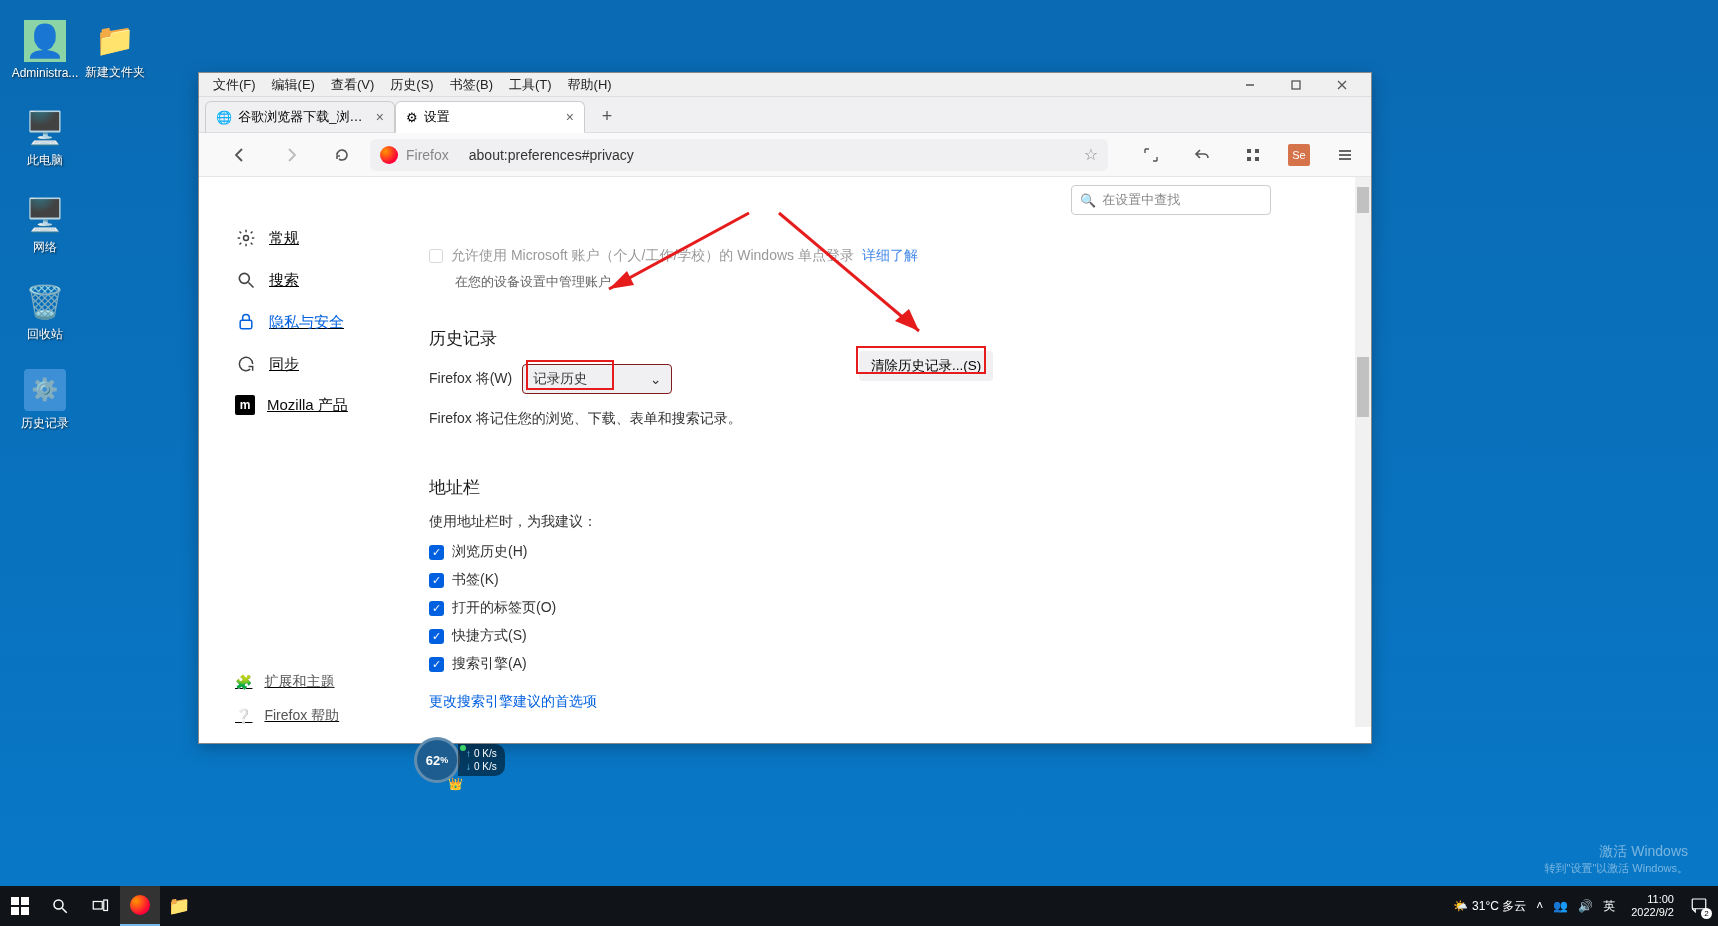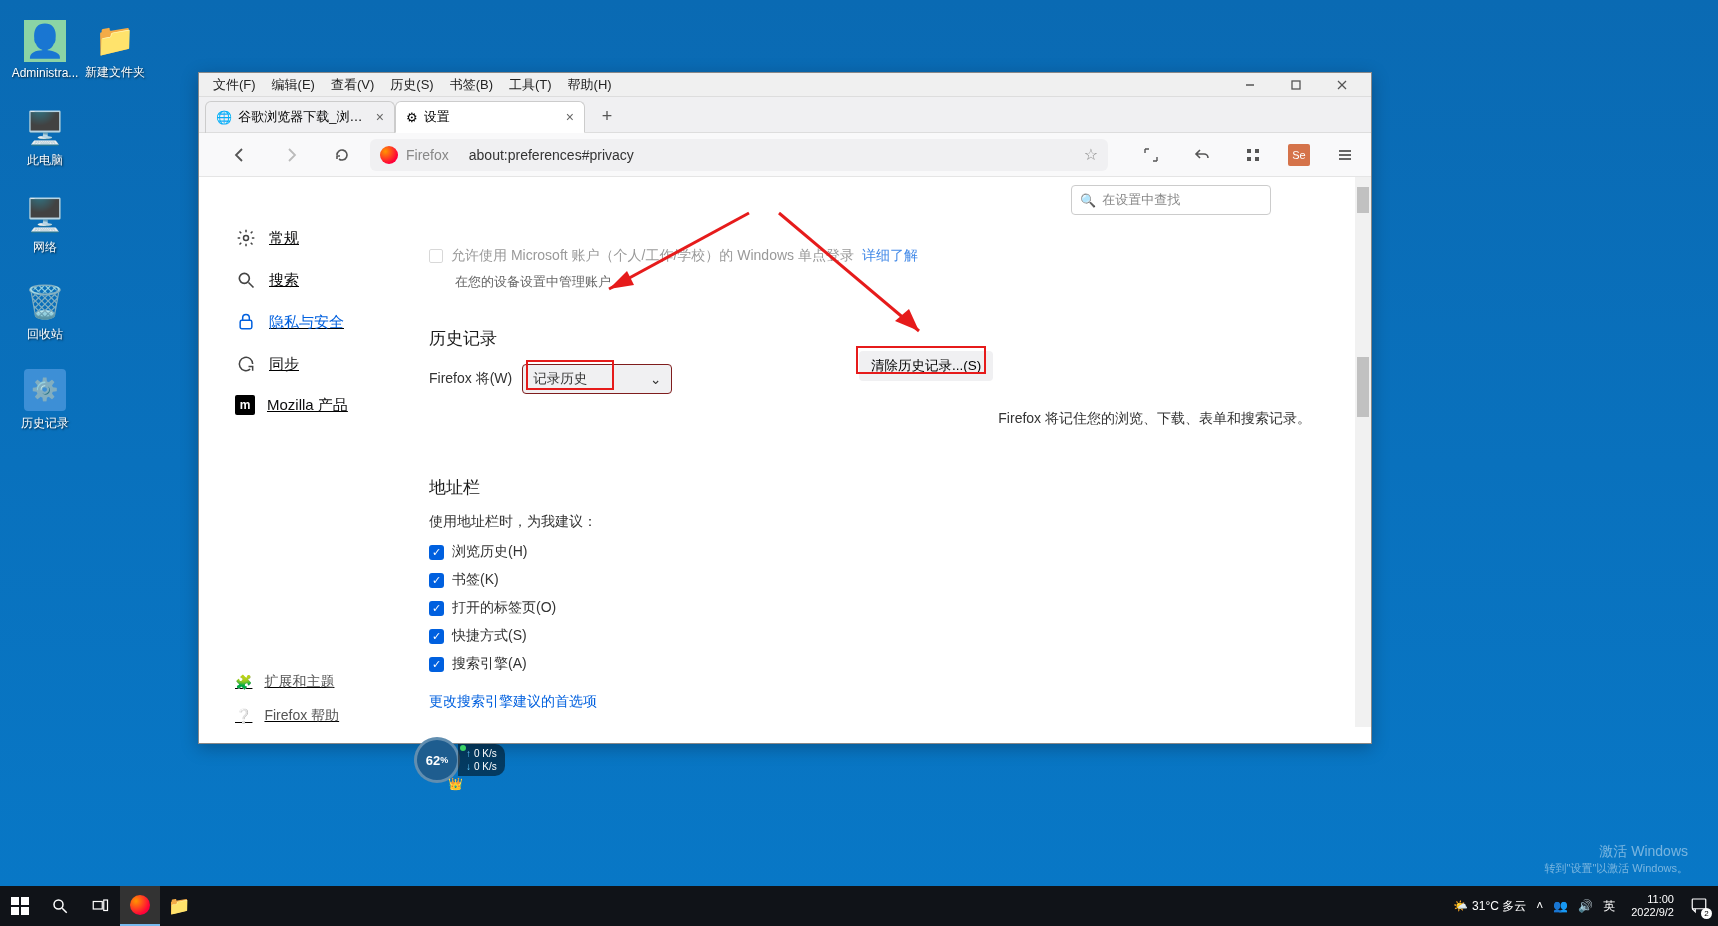--- a/index.html
+++ b/index.html
@@ -43,21 +43,21 @@
 .truncated-line { color: #777; font-size: 14px; display:flex; align-items:center; gap:8px; padding-left: -8px; }
 .truncated-line .cb-placeholder { width:14px; height:14px; border:1px solid #ccc; border-radius:2px; }
 .truncated-line .link { color:#0060df; cursor:pointer; }
 .sub-note { color: #666; font-size: 13px; margin: 8px 0 0 26px; }
 .section-title { font-size: 17px; font-weight: 400; color: #1a1a1a; margin-top: 36px; margin-bottom: 14px; }
 .history-row { display: flex; align-items: center; font-size: 14px; color: #333; margin-bottom: 12px; }
 .history-row .lbl { margin-right: 10px; }
 .dropdown { display: flex; align-items: center; height: 30px; background: #f0f0f2; border: 1px solid #7f1d1d; border-radius: 4px; padding: 0 34px 0 10px; position: relative; cursor: pointer; font-size:13.5px; }
 .dropdown .chev { position: absolute; right: 10px; }
 .red-box1 { position:absolute; border:2.5px solid #e61b1b; pointer-events:none; }
-.history-desc { font-size: 14px; color: #333; margin-bottom: 6px; text-align: right; }
+.history-desc { font-size: 14px; color: #333; margin-bottom: 6px; }
 .clear-btn { position: absolute; left: 450px; top: 174px; height: 30px; background: #f0f0f2; border-radius: 4px; padding: 0 12px; display: flex; align-items: center; font-size: 13.5px; cursor: pointer; }
 .checkbox-row { display: flex; align-items: center; gap: 8px; margin: 10px 0; font-size: 14px; color: #333; }
 .checkbox-row .cb { width: 15px; height: 15px; border-radius: 3px; background: #0060df; display: flex; align-items: center; justify-content: center; color: #fff; font-size: 11px; }
 .link-text { color: #0060df; font-size: 14px; cursor: pointer; margin-top: 10px; display: inline-block; }
 .scrollbar-track { position: absolute; right: 0; top: 0; bottom: 16px; width: 16px; background: #f1f1f1; }
 .scrollbar-thumb { position: absolute; right: 2px; width: 12px; background: #c1c1c1; border-radius: 0; cursor: pointer; }
 .arrow { position: absolute; pointer-events: none; }
 .netspeed { position: absolute; left: 414px; top: 737px; display:flex; align-items:center; }
 .netspeed .circ { width: 46px; height: 46px; border-radius: 50%; background: #1e5d8f; border: 3px solid rgba(255,255,255,0.3); display:flex; align-items:center; justify-content:center; color:#fff; font-size:13px; font-weight:600;}
 .netspeed .circ .pct{font-size:9px;}

